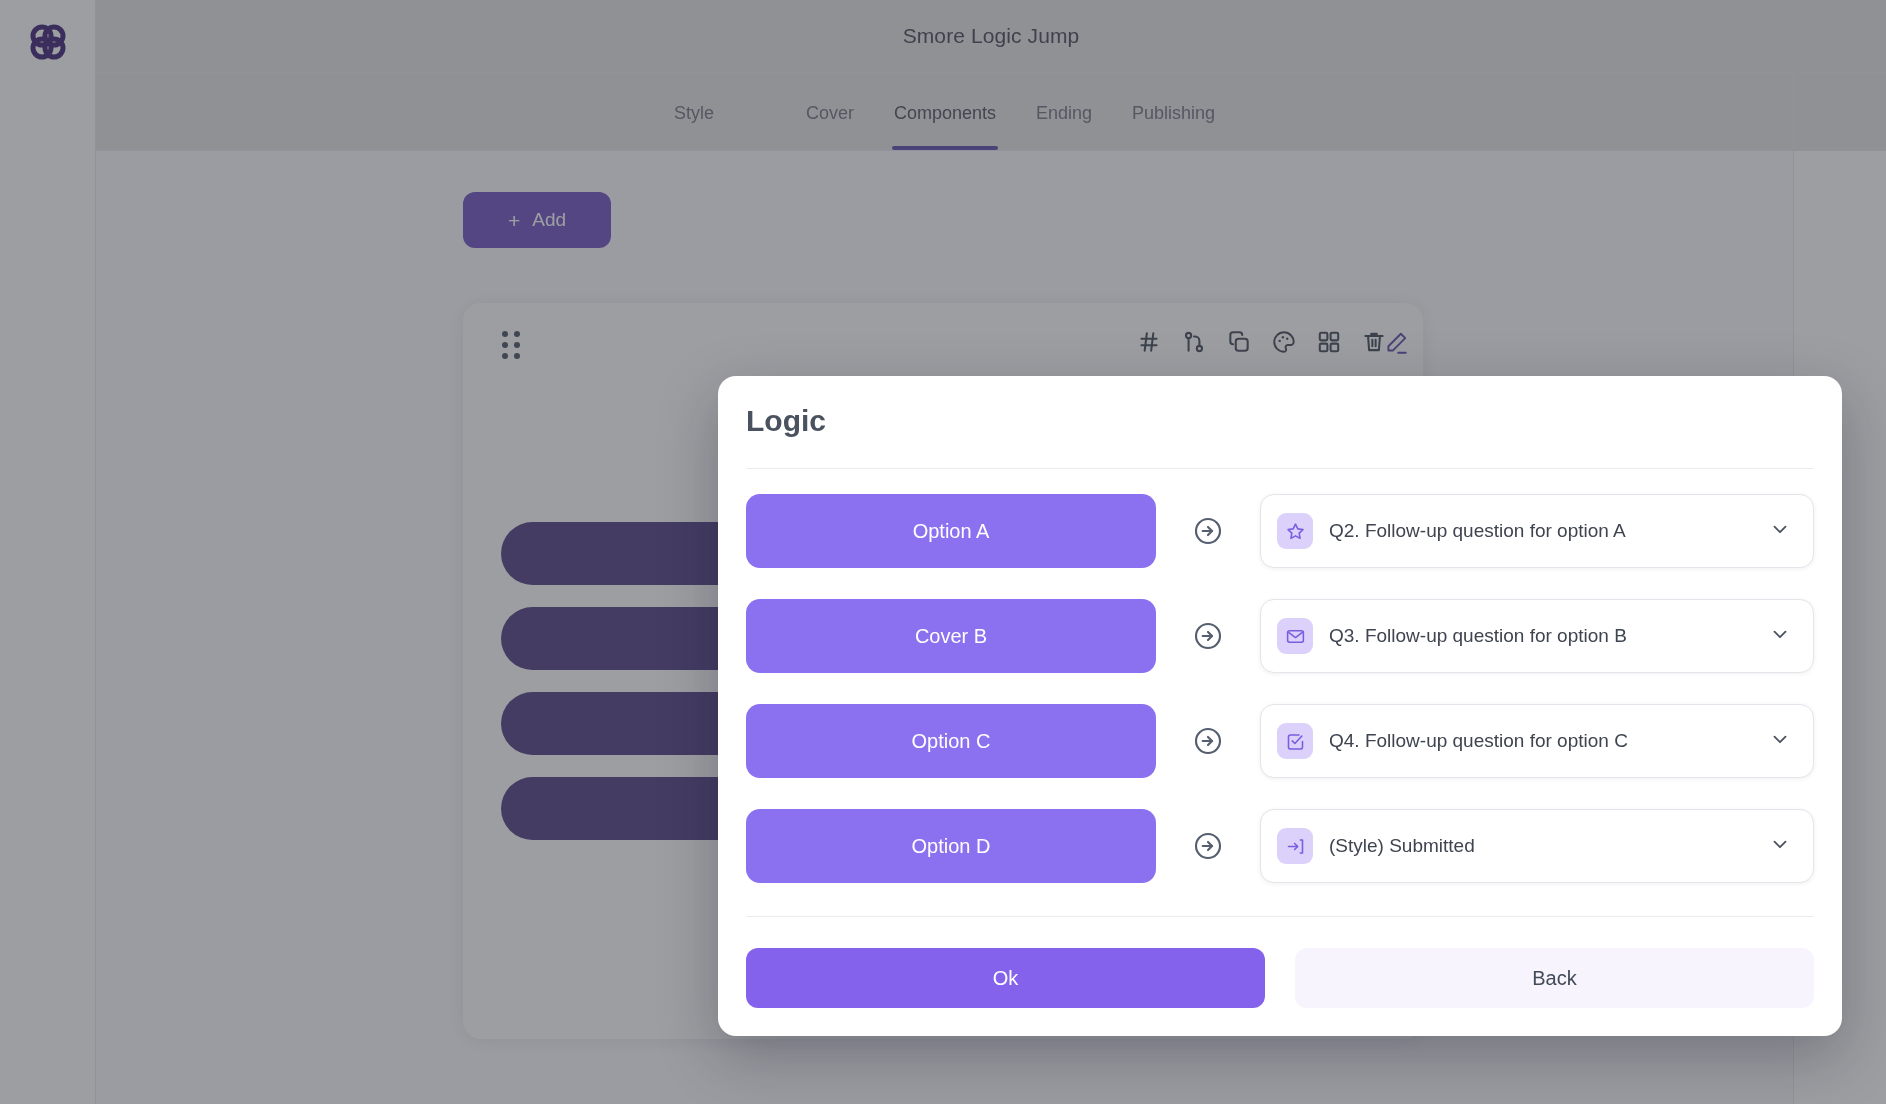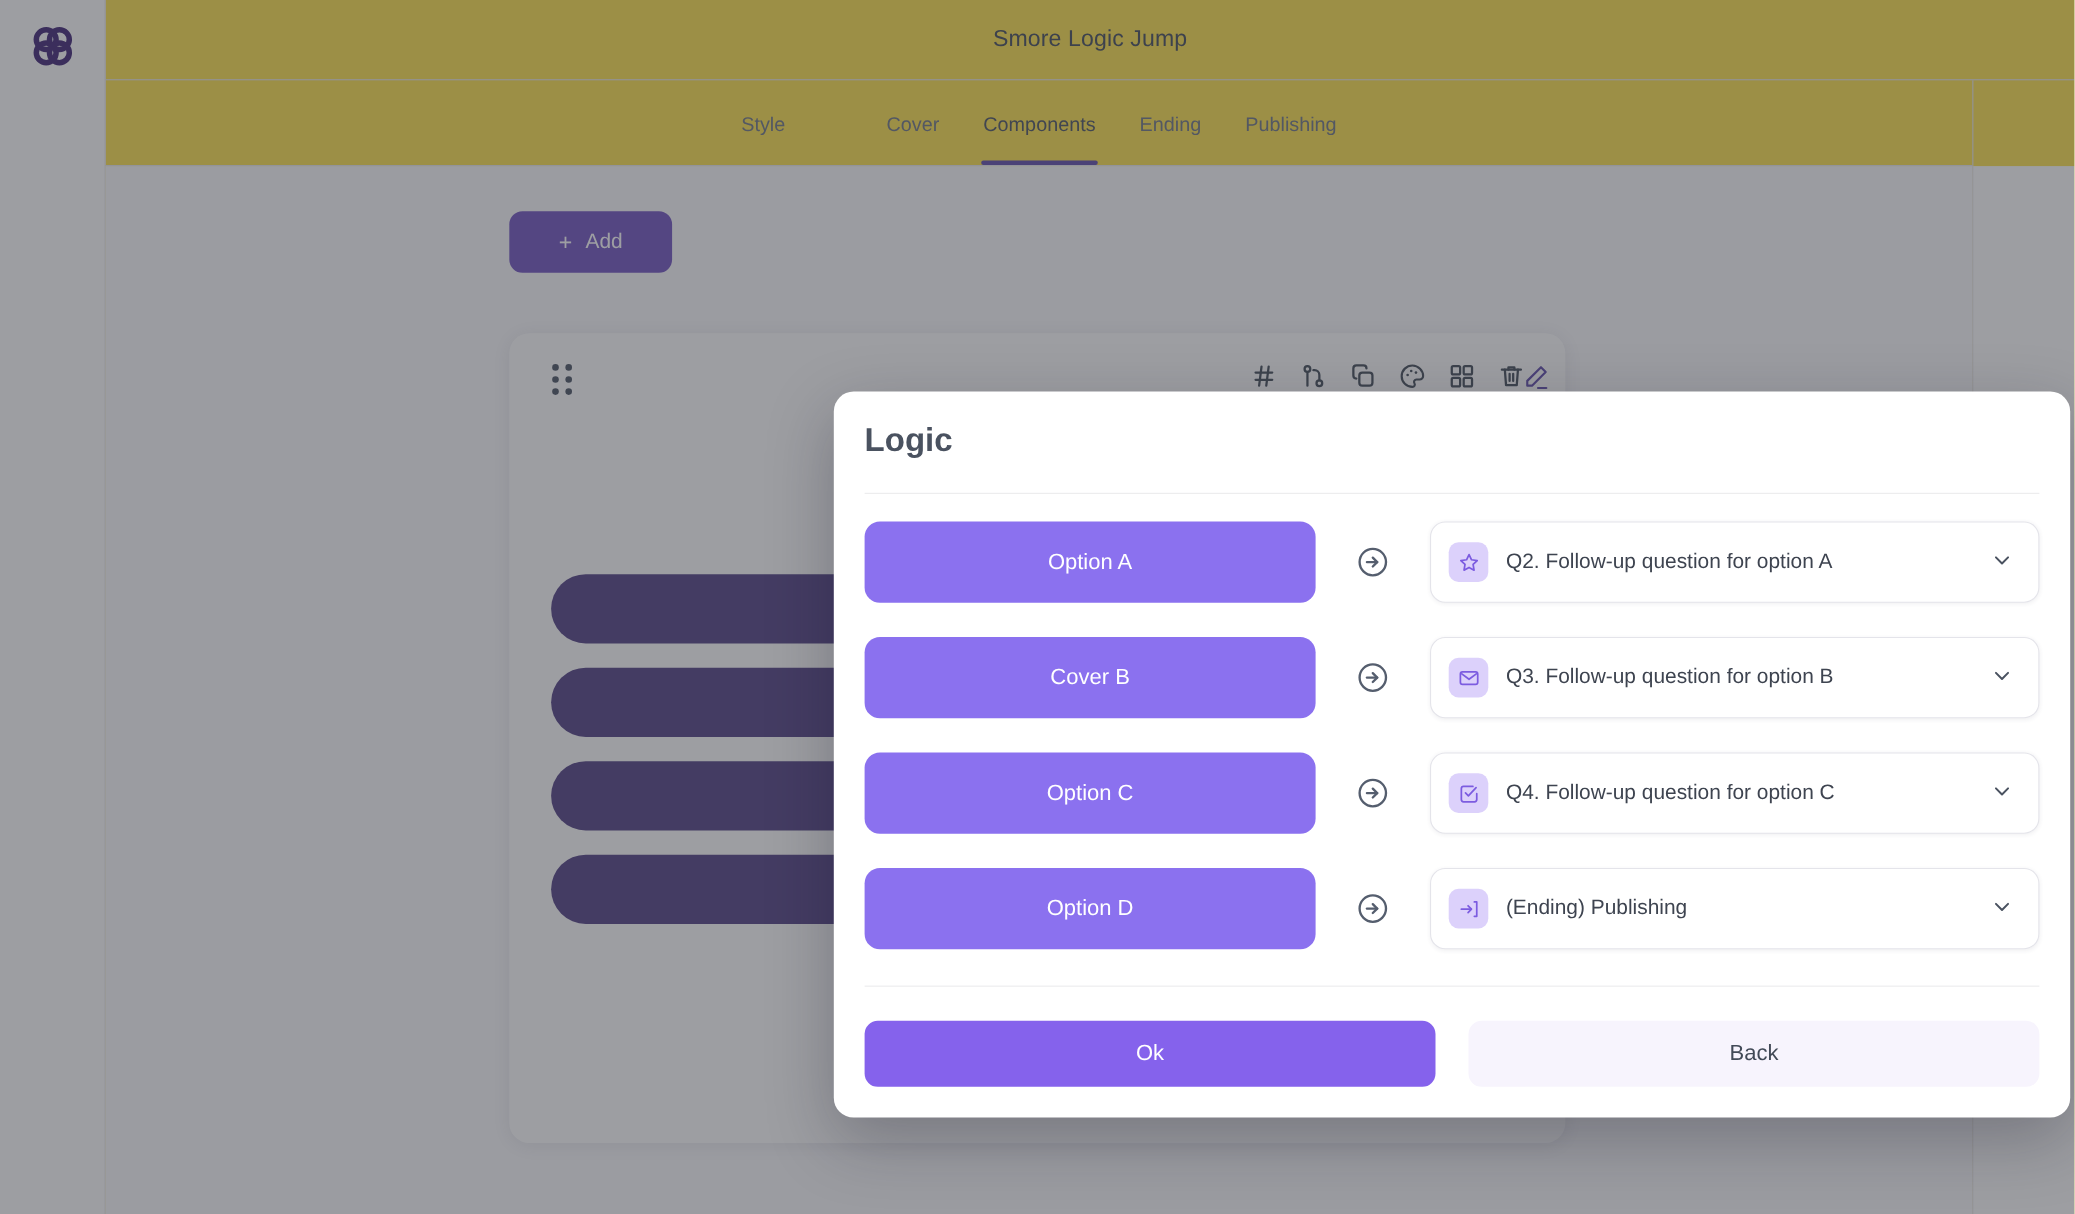--- a/index.html
+++ b/index.html
@@ -5,21 +5,21 @@
   * { box-sizing: border-box; margin: 0; padding: 0; }
   html, body {
     width: 1886px; height: 1104px;
     font-family: "Liberation Sans", sans-serif;
     background: #ffffff;
     overflow: hidden;
   }
   #app {
     position: relative;
     width: 1886px; height: 1104px;
-    background: #fde047;
+    background: #e5e5e5;
   }
 
   
   .left-rail {
     position: absolute; left: 0; top: 0;
     width: 96px; height: 1104px;
     background: #ffffff;
     border-right: 1px solid #e9e9ee;
   }
   .brand-logo {
@@ -137,27 +137,26 @@
   
   .overlay {
     position: absolute; left: 0; top: 0;
     width: 1886px; height: 1104px;
     background: rgba(60,62,70,.50);
     z-index: 40;
   }
 
   
   .modal {
-    position: absolute; left: 718px; top: 356px;
+    position: absolute; left: 718px; top: 376px;
     width: 1124px; height: 660px;
     background: #ffffff;
     border-radius: 18px;
     box-shadow: 0 20px 60px rgba(20,20,40,.28);
     z-index: 50;
-    margin-left: 40px;
   }
   .modal-title {
     position: absolute; left: 28px; top: 28px;
     font-size: 30px; font-weight: bold;
     color: #4a5260;
   }
   .modal-div-top {
     position: absolute; left: 28px; top: 92px;
     width: 1068px; height: 1px; background: #ececed;
   }
@@ -428,21 +427,21 @@
           </svg>
         </div>
         <div class="target-select">
           <span class="q-icon-box">
             <svg width="21" height="21" viewBox="0 0 24 24" fill="none" stroke="#7c5ce0" stroke-width="1.8" stroke-linecap="round" stroke-linejoin="round">
               <path d="M4 12h10"></path>
                 <path d="M11 8.5l3.5 3.5L11 15.5"></path>
               <path d="M17.5 4.5H20v15h-2.5"></path>
             </svg>
           </span>
-          <span class="target-label">(Ending) Publishing</span>
+          <span class="target-label">(Style) Submitted</span>
           <span class="chevron">
             <svg width="22" height="22" viewBox="0 0 24 24" fill="none" stroke="#4a5260" stroke-width="2" stroke-linecap="round" stroke-linejoin="round">
               <path d="M6 9.5l6 6 6-6"></path>
             </svg>
           </span>
         </div>
       </div>
 
     </div>
 

